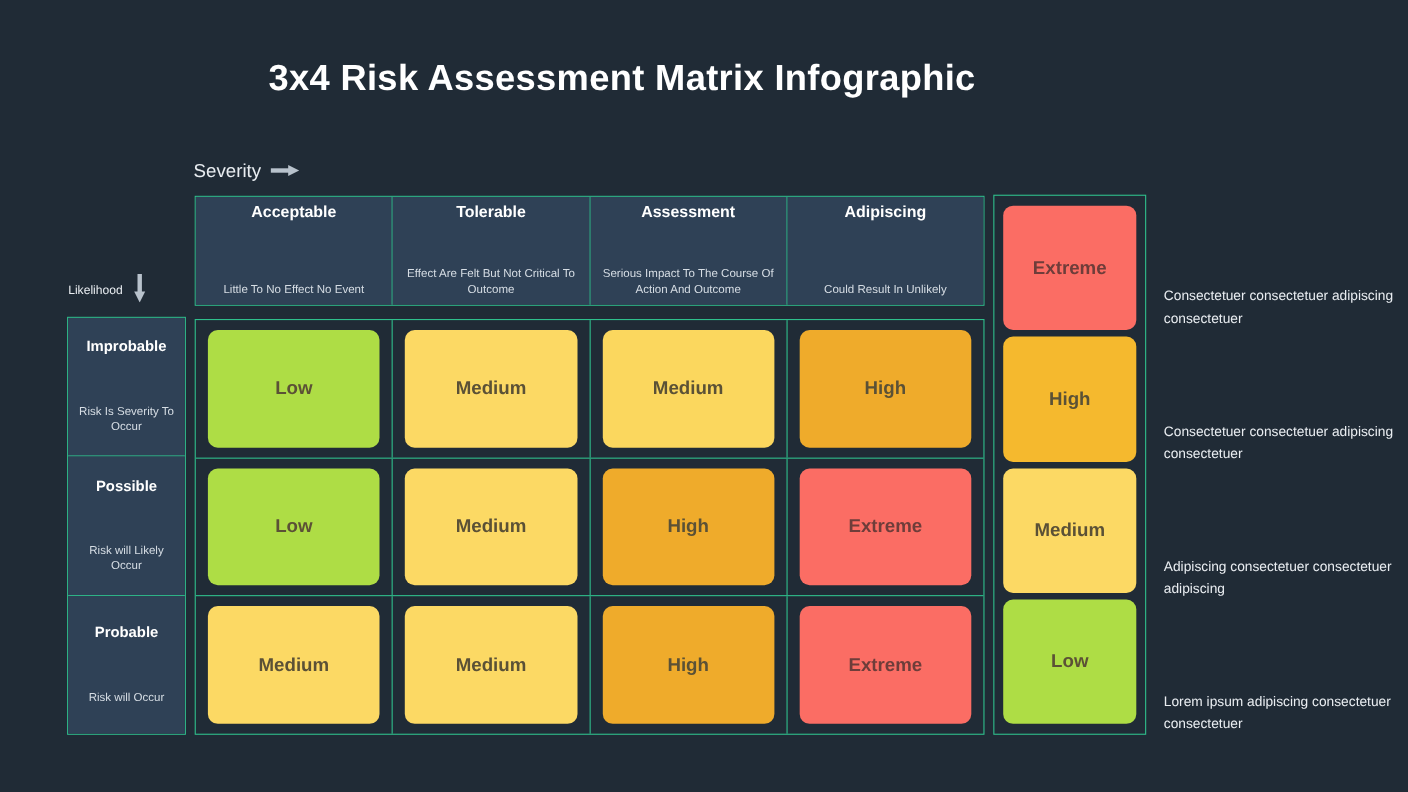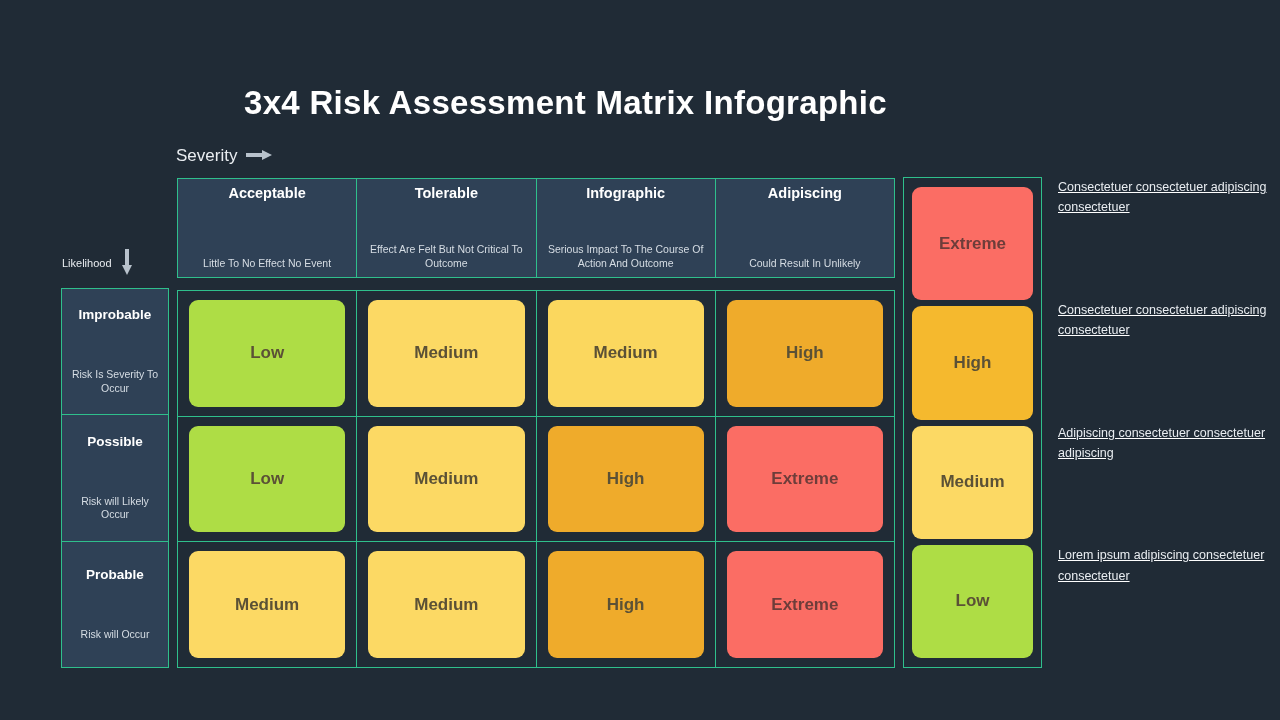--- a/index.html
+++ b/index.html
@@ -11,21 +11,20 @@
     overflow:hidden;
     position:relative;
   }
 
   
   #page-title{
     position:absolute; top:52px; left:0; width:1131px;
     text-align:center;
     font-size:33px; font-weight:bold; letter-spacing:.3px;
     color:#ffffff;
-    margin-top:32px;
   }
 
   
   #severity-label{
     position:absolute; left:176px; top:146px;
     display:flex; align-items:center; gap:9px;
     font-size:17px; color:#e9edf1;
   }
   #likelihood-label{
     position:absolute; left:62px; top:249px;
@@ -126,21 +125,21 @@
   }
   .legend-tile.red{ color:#6e3d3a; }
 
   #legend-texts{
     position:absolute; left:1058px; top:177px;
     width:210px; height:491px;
     display:flex; flex-direction:column;
   }
   .legend-text-row{
     flex:1 1 0;
-    display:flex; align-items:flex-start;text-decoration:underline;
+    display:flex; align-items:flex-end;
   }
   .legend-text{
     font-size:12.5px; line-height:1.62; color:#e9edf1;
   }
 </style>
 </head>
 <body style="background: rgb(32, 43, 54);">
 
 <div id="page-title">3x4 Risk Assessment Matrix Infographic</div>
 
@@ -184,21 +183,21 @@
   <div id="severity-header">
     <div class="sev-cell">
       <div class="sev-title">Acceptable</div>
       <div class="sev-desc">Little To No Effect No Event</div>
     </div>
     <div class="sev-cell">
       <div class="sev-title">Tolerable</div>
       <div class="sev-desc">Effect Are Felt But Not Critical To Outcome</div>
     </div>
     <div class="sev-cell">
-      <div class="sev-title">Infographic</div>
+      <div class="sev-title">Assessment</div>
       <div class="sev-desc">Serious Impact To The Course Of Action And Outcome</div>
     </div>
     <div class="sev-cell">
       <div class="sev-title">Adipiscing</div>
       <div class="sev-desc">Could Result In Unlikely</div>
     </div>
   </div>
 
   <div id="matrix-body">
 

